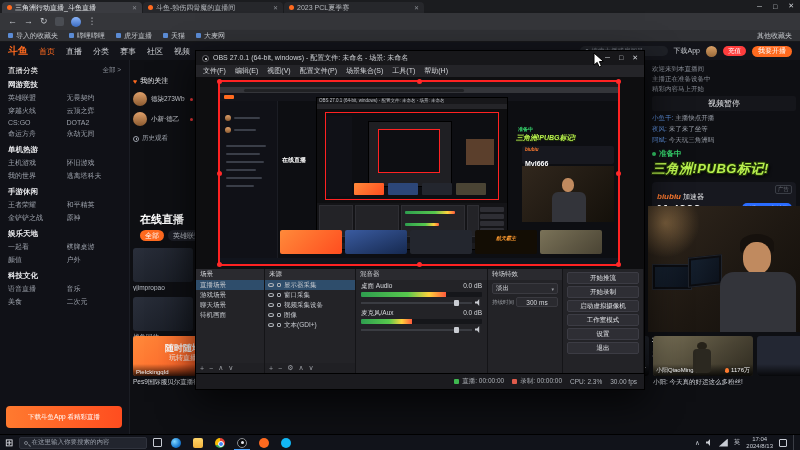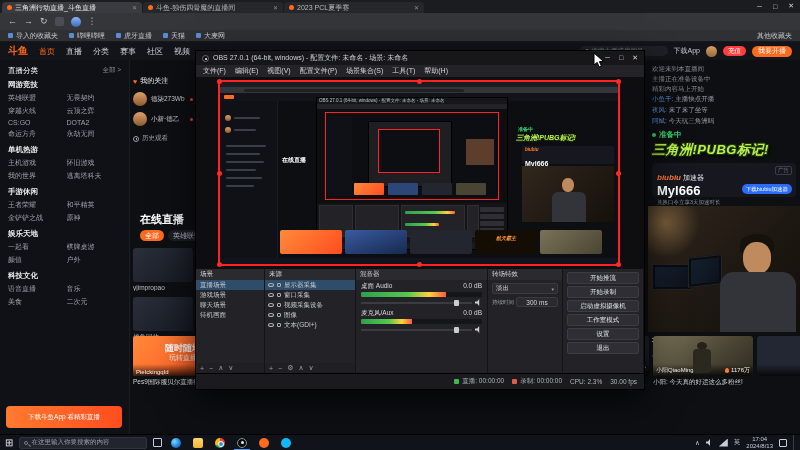--- a/index.html
+++ b/index.html
@@ -458,20 +458,21 @@
         </div>
       </div>
 
     <div id="right-col">
       <div>
 
       <div class="ann-line">欢迎来到本直播间</div>
           <div class="ann-line">主播正在准备设备中</div>
           <div class="ann-line">精彩内容马上开始</div>
         </div>
+      <div id="video-paused">视频暂停</div>
       <div>
 
       <div class="chat-line"><b>小鱼干:</b> <span>主播快点开播</span></div>
           <div class="chat-line"><b>夜风:</b> <span>来了来了坐等</span></div>
           <div class="chat-line"><b>阿斌:</b> <span>今天玩三角洲吗</span></div>
         </div>
       <div id="status-row">
         <span id="status-dot"></span>
         <span id="status-label">准备中</span>
       </div>

